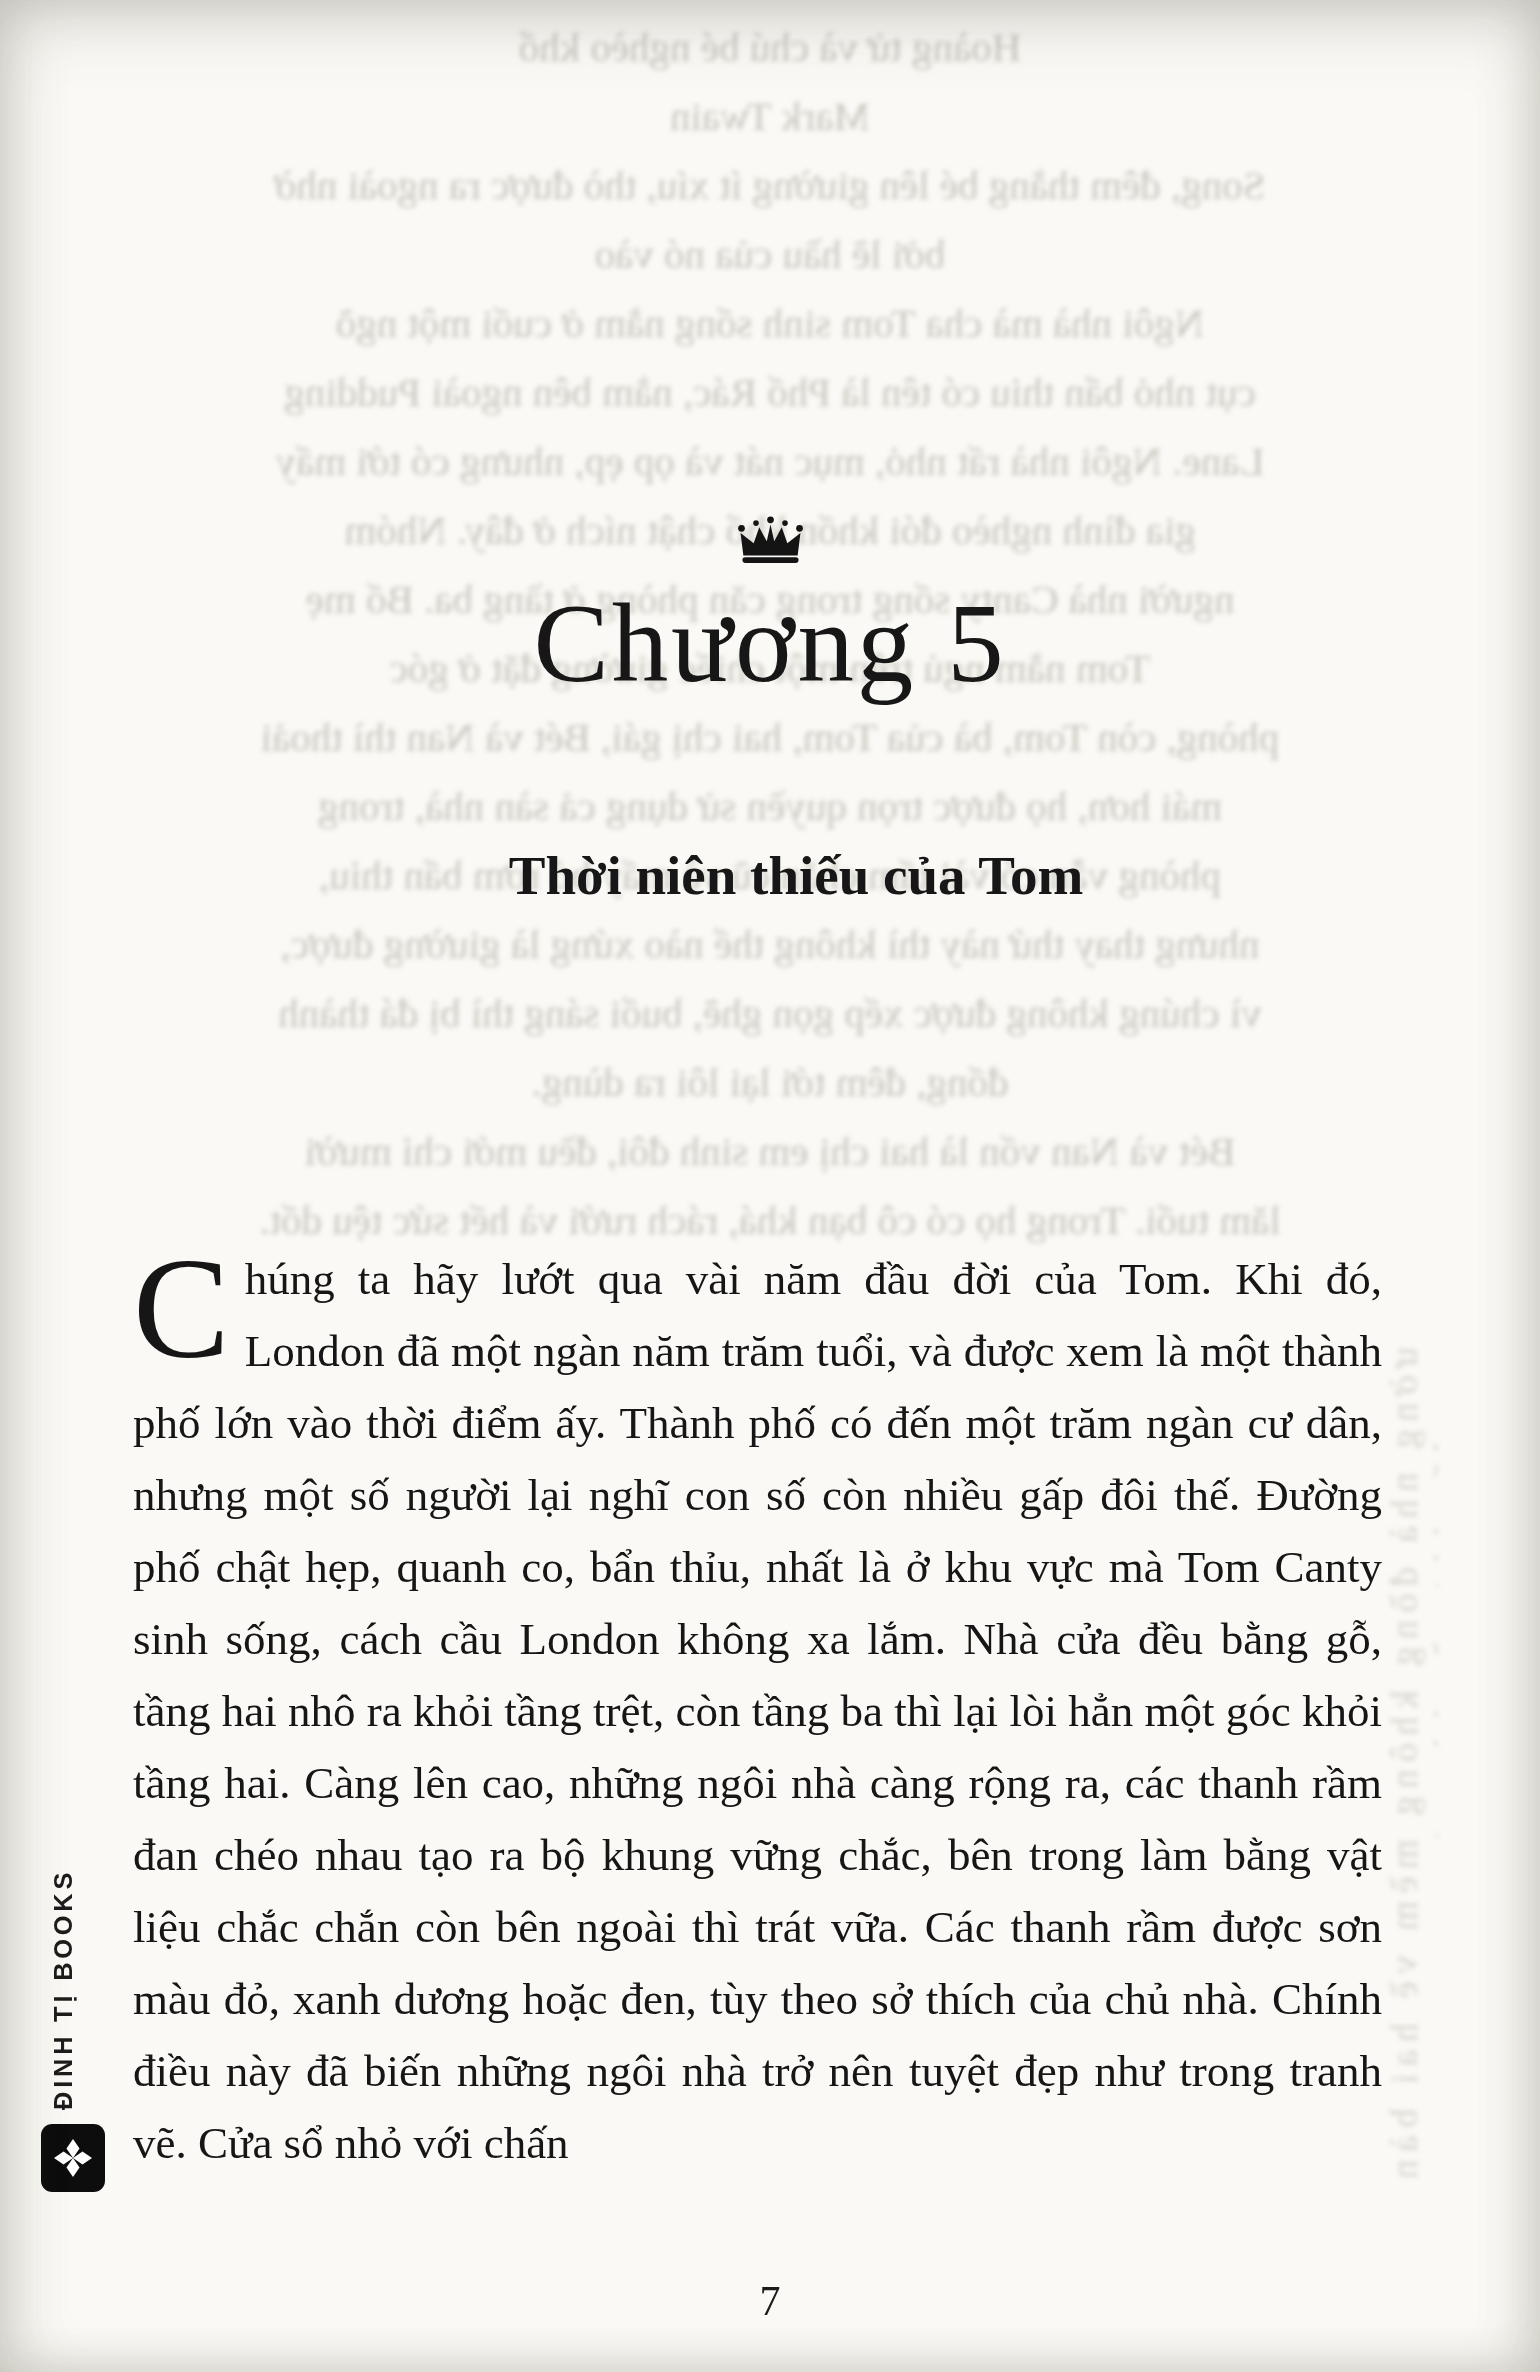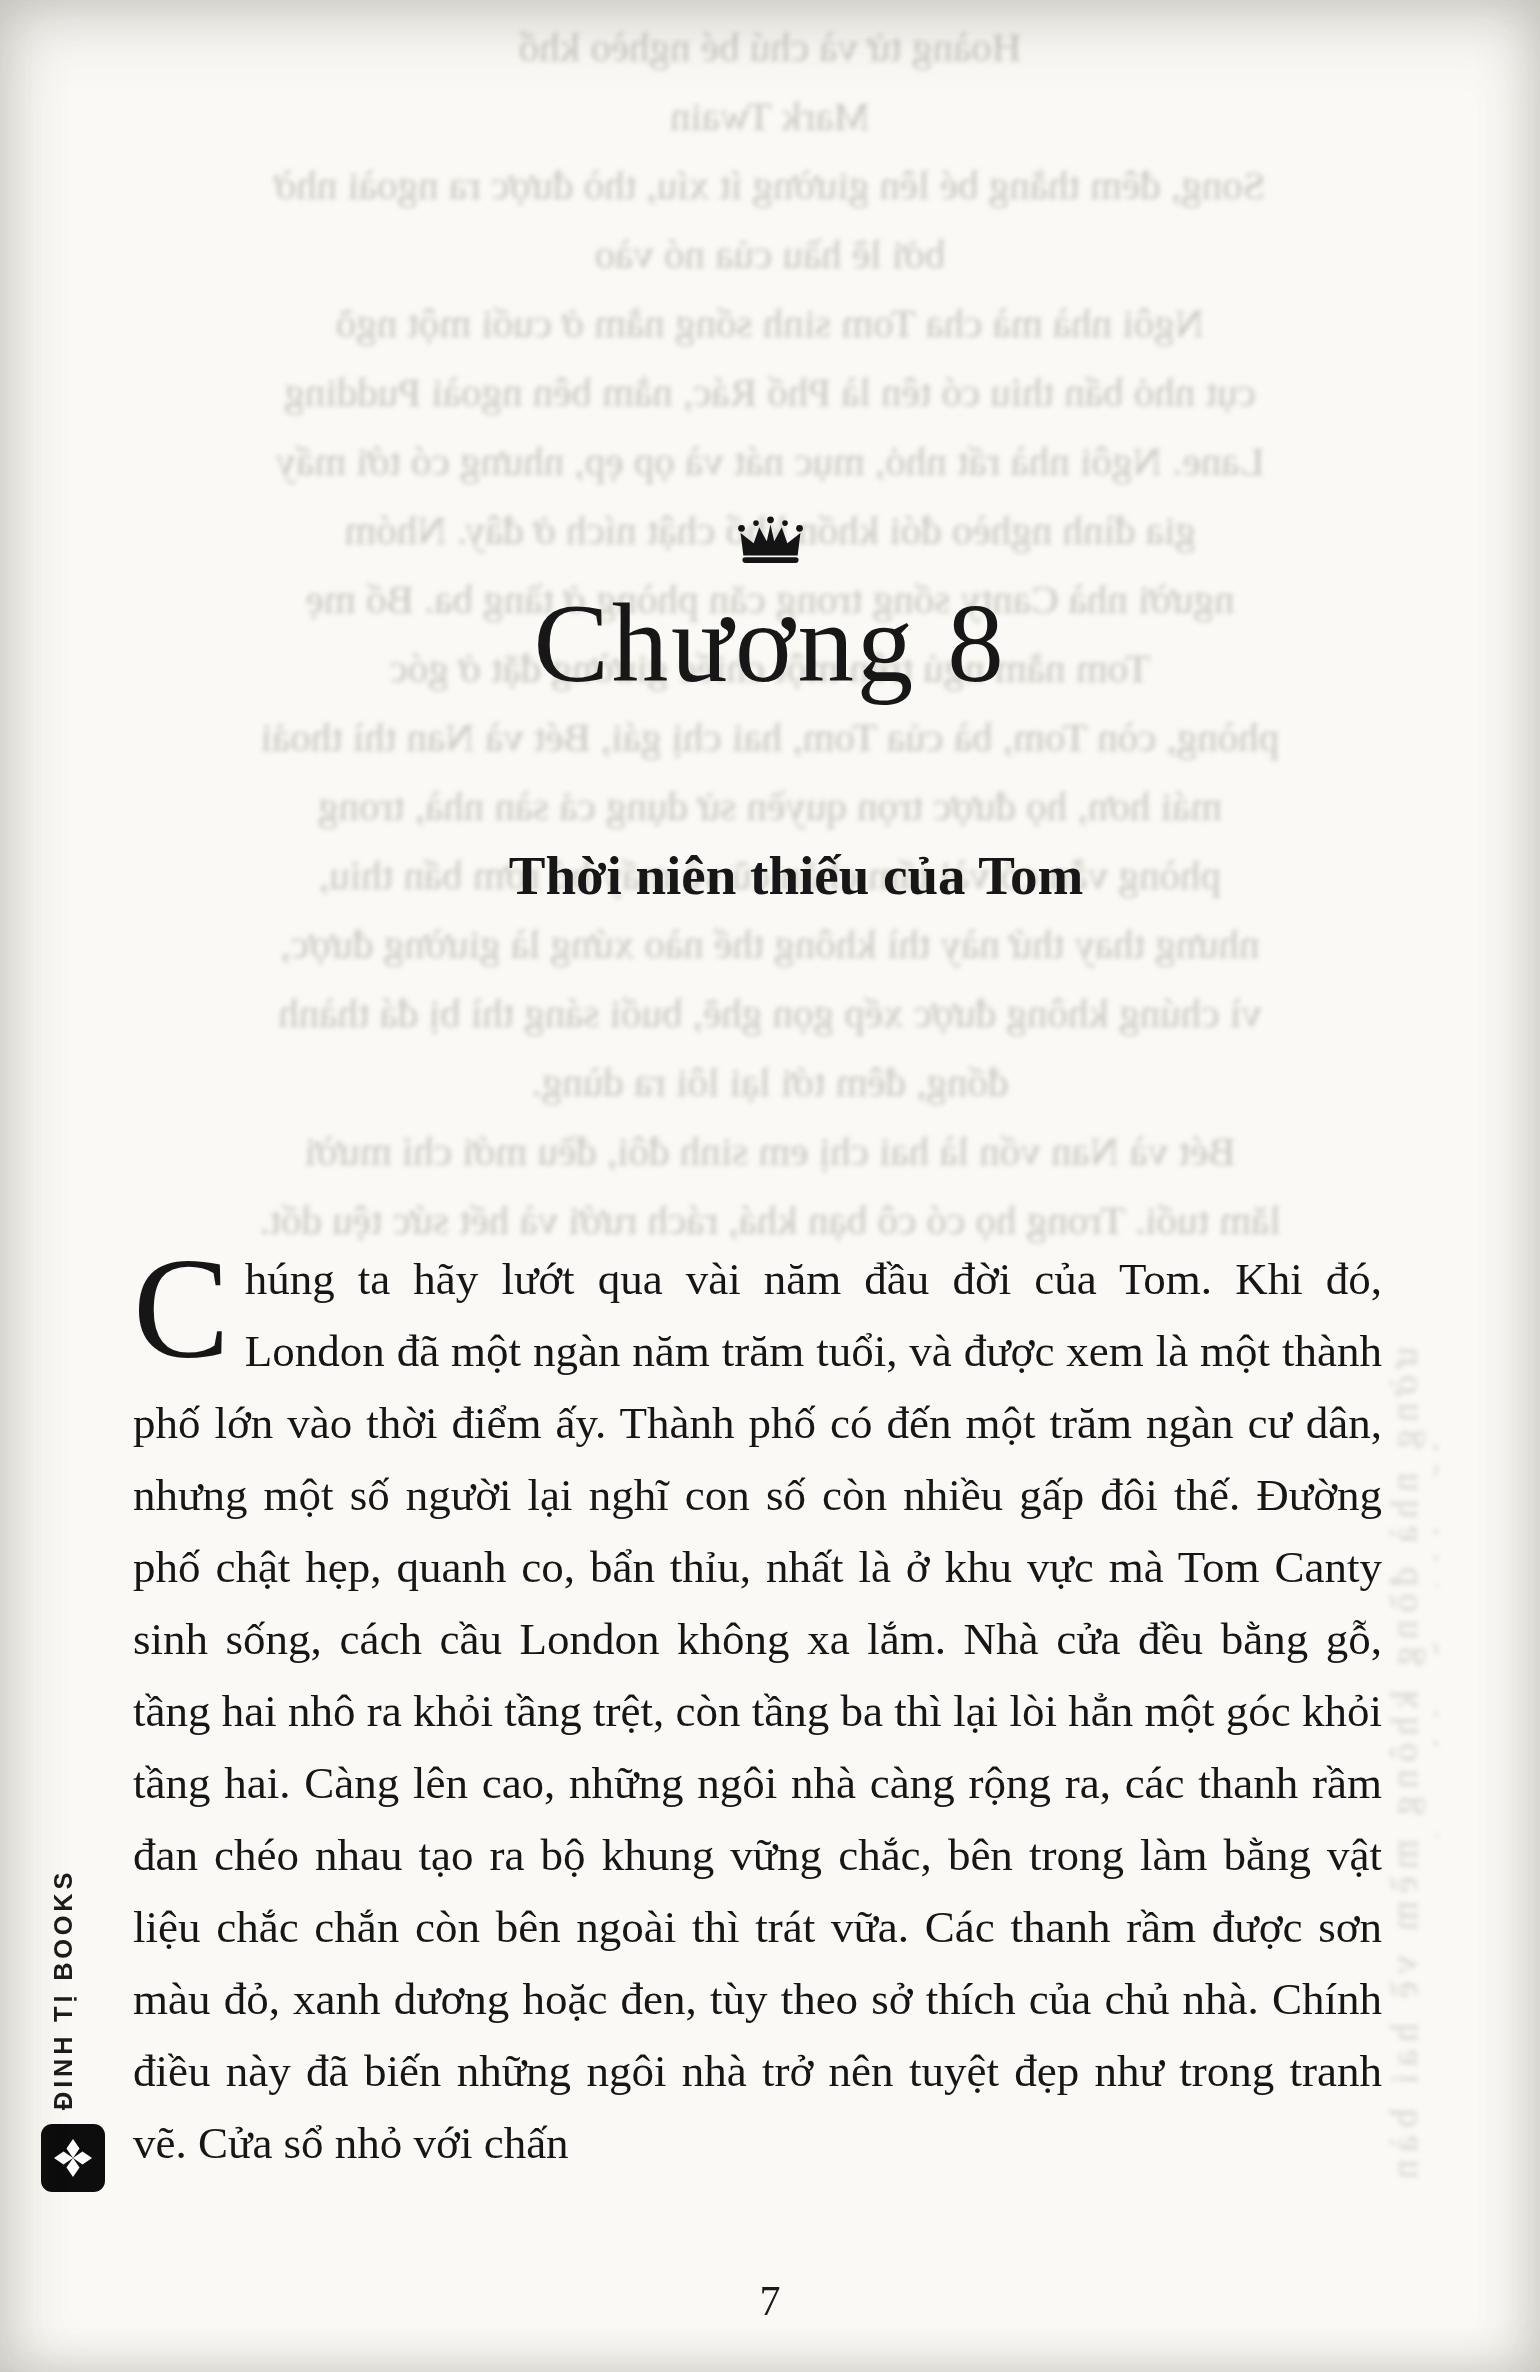--- a/index.html
+++ b/index.html
@@ -149,21 +149,21 @@
         <circle cx="39" cy="6" r="3.6"></circle>
         <circle cx="70" cy="15" r="3.6"></circle>
         <circle cx="23.5" cy="9.5" r="3"></circle>
         <circle cx="54.5" cy="9.5" r="3"></circle>
         <path d="M10 44 L7 20 L21 31 L27 14 L35 29 L39 11 L43 29 L51 14 L57 31 L71 20 L68 44 Z"></path>
         <rect x="9" y="46" width="60" height="6" rx="3"></rect>
       </g>
     </svg>
   </div>
 
-  <h1 class="chapter-title">Chương 8</h1>
+  <h1 class="chapter-title">Chương 5</h1>
   <h2 class="chapter-subtitle">Thời niên thiếu của Tom</h2>
 
   <div class="body-text">
     <span class="dropcap">C</span><span>húng ta hãy lướt qua vài năm đầu đời của Tom. Khi đó, London đã một ngàn năm trăm tuổi, và được xem là một thành phố lớn vào thời điểm ấy. Thành phố có đến một trăm ngàn cư dân, nhưng một số người lại nghĩ con số còn nhiều gấp đôi thế. Đường phố chật hẹp, quanh co, bẩn thỉu, nhất là ở khu vực mà Tom Canty sinh sống, cách cầu London không xa lắm. Nhà cửa đều bằng gỗ, tầng hai nhô ra khỏi tầng trệt, còn tầng ba thì lại lòi hẳn một góc khỏi tầng hai. Càng lên cao, những ngôi nhà càng rộng ra, các thanh rầm đan chéo nhau tạo ra bộ khung vững chắc, bên trong làm bằng vật liệu chắc chắn còn bên ngoài thì trát vữa. Các thanh rầm được sơn màu đỏ, xanh dương hoặc đen, tùy theo sở thích của chủ nhà. Chính điều này đã biến những ngôi nhà trở nên tuyệt đẹp như trong tranh vẽ. Cửa sổ nhỏ với chấn</span>
   </div>
 
   <div class="publisher-vert">ĐINH TỊ BOOKS</div>
   <div class="logo">
     <svg width="40" height="40" viewBox="0 0 40 40">
       <g fill="#ffffff">

